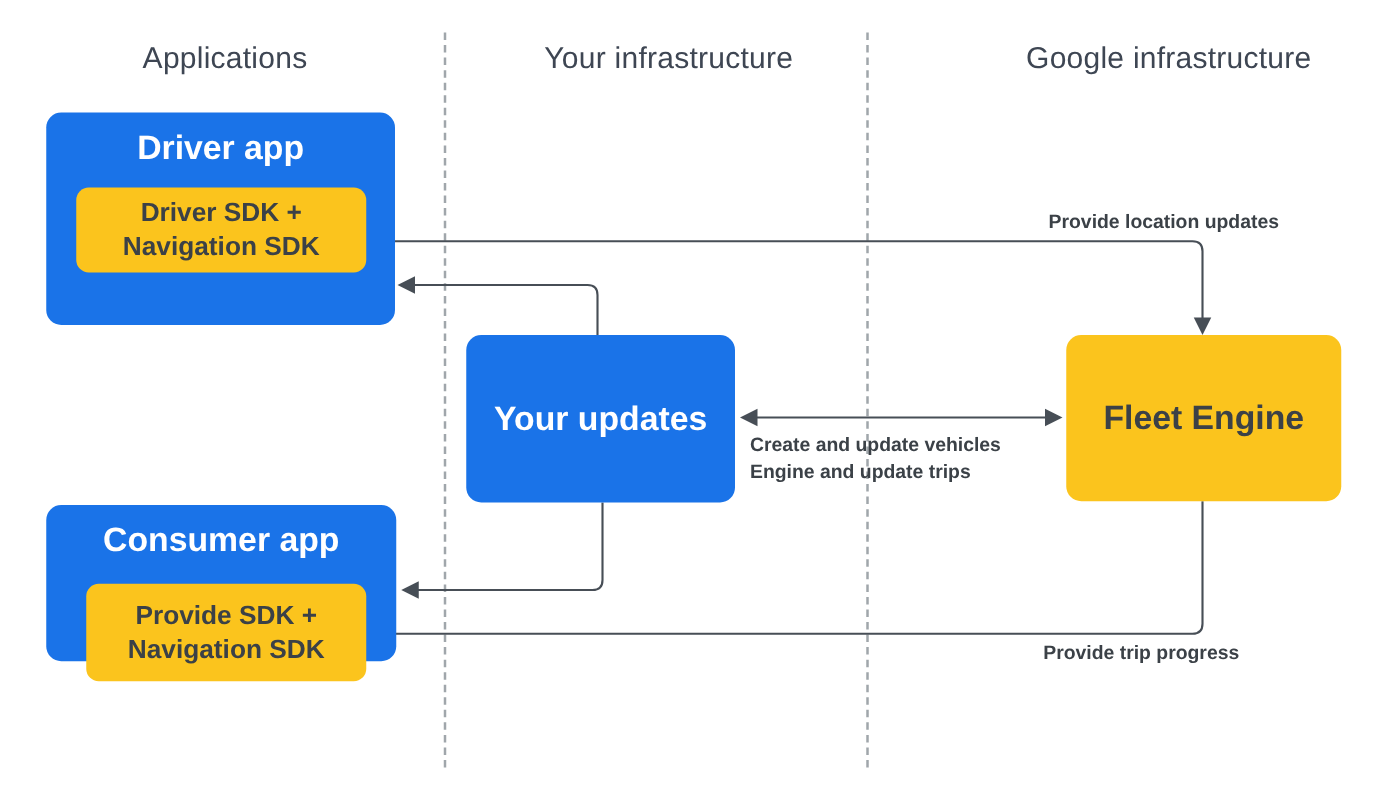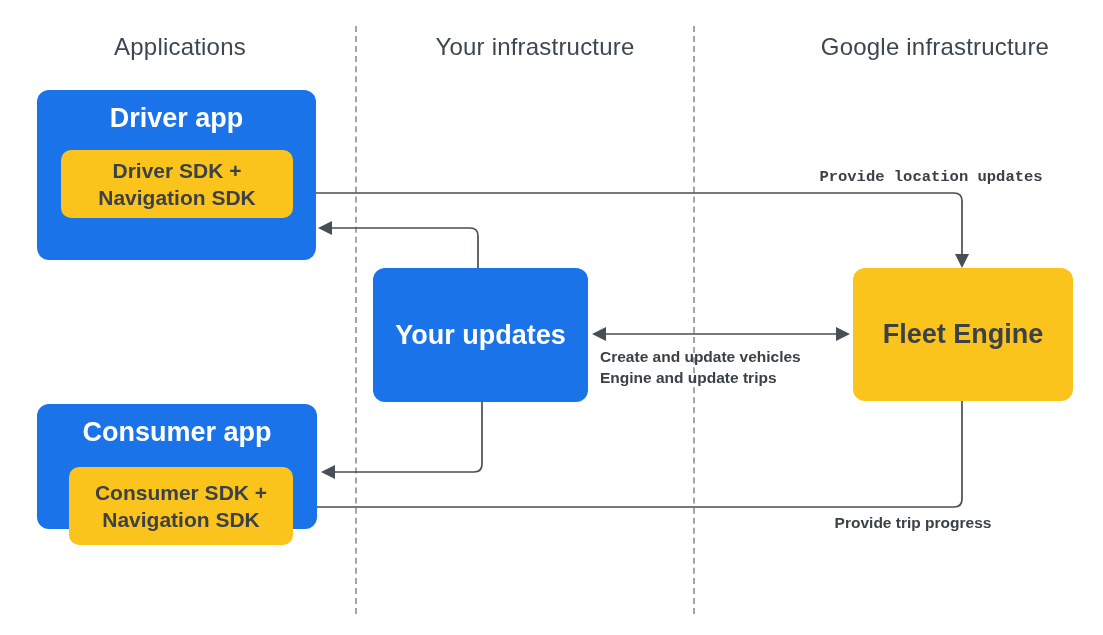--- a/index.html
+++ b/index.html
@@ -72,34 +72,34 @@
     <div class="node-title">Driver app</div>
     <div class="sdk" style="left:24px;top:60px;width:232px;height:68px;">
       <span>Driver SDK +</span>
       <span>Navigation SDK</span>
     </div>
   </div>
 
   <div class="node blue" style="left:37px;top:404px;width:280px;height:125px;">
     <div class="node-title">Consumer app</div>
     <div class="sdk" style="left:32px;top:63px;width:224px;height:78px;">
-      <span>Consumer SDK +</span>
+      <span>Provide SDK +</span>
       <span>Navigation SDK</span>
     </div>
   </div>
 
   <div class="node blue" style="left:373px;top:268px;width:215px;height:134px;">
     <div class="center-title white">Your updates</div>
   </div>
 
   <div class="node yellow" style="left:853px;top:268px;width:220px;height:133px;">
     <div class="center-title dark">Fleet Engine</div>
   </div>
 
-  <div class="edge-label centered" style="left:931px;top:167px;font-family:Liberation Mono, monospace;">Provide location updates</div>
+  <div class="edge-label centered" style="left:931px;top:167px;">Provide location updates</div>
 
   <div class="edge-label" style="left:600px;top:346px;">
     <span style="display:block">Create and update vehicles</span>
     <span style="display:block">Engine and update trips</span>
   </div>
 
   <div class="edge-label centered" style="left:913px;top:512px;">Provide trip progress</div>
 
 </div>
 

